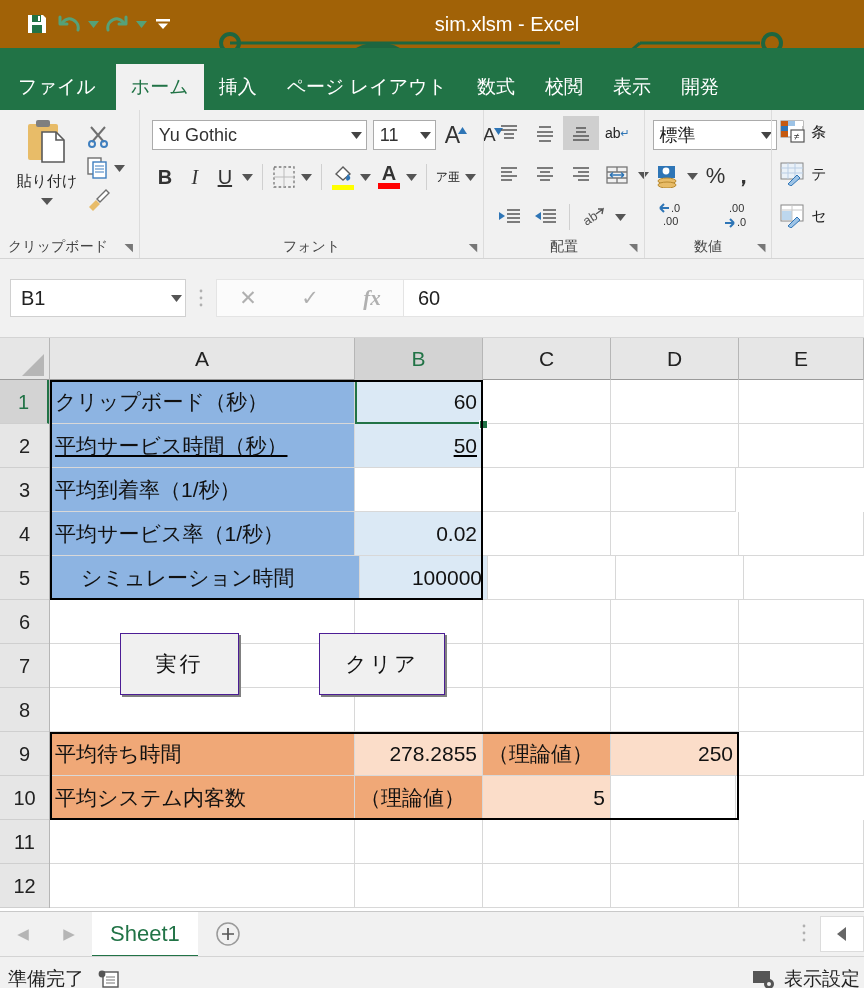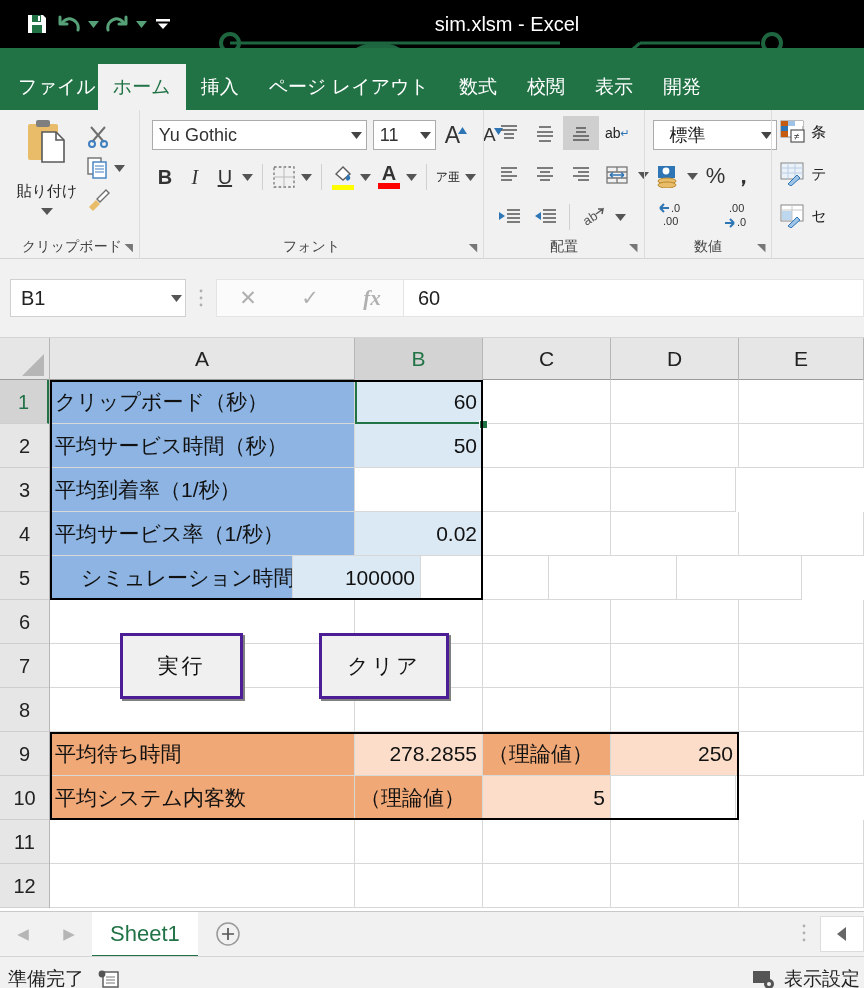--- a/index.html
+++ b/index.html
@@ -6,54 +6,54 @@
   body{
     width:864px;height:988px;overflow:hidden;
     font-family:"Liberation Sans","DejaVu Sans",sans-serif;
     background:#fff;
     -webkit-font-smoothing:antialiased;
   }
   .app{position:relative;width:864px;height:988px;}
 
   
   .titlebar{
-    position:relative;height:48px;background:#000000;overflow:hidden;
+    position:relative;height:48px;background:#a16207;overflow:hidden;
   }
   .deco{position:absolute;top:0;left:0;width:864px;height:110px;pointer-events:none;opacity:1;}
   .qat{position:absolute;left:0;top:0;height:48px;display:flex;align-items:center;gap:2px;padding-left:22px;z-index:3;}
   .qat-btn{width:30px;height:30px;display:flex;align-items:center;justify-content:center;cursor:pointer;}
   .qat-caret{width:14px;height:30px;display:flex;align-items:center;justify-content:center;cursor:pointer;}
   .title-text{
     position:absolute;left:0;right:0;top:0;height:48px;line-height:48px;
     text-align:center;color:#fff;font-size:20px;z-index:2;
     padding-left:150px;box-sizing:border-box;
   }
 
   
   .tabstrip{position:relative;height:62px;background:#217346;display:flex;align-items:flex-end;z-index:3;}
   .tab{
     height:46px;line-height:46px;padding:0 15px;color:#fff;font-size:19px;cursor:pointer;white-space:nowrap;
   }
-  .tab.first{padding-left:18px;padding-right:2px;}
+  .tab.first{padding-left:18px;padding-right:20px;}
   .tab.active{background:#f1f1f1;color:#217346;}
 
   
   .ribbon{position:relative;height:148px;background:#f1f1f1;border-bottom:1px solid #d4d4d4;display:flex;}
   .grp{position:relative;height:148px;box-sizing:border-box;}
   .grp + .grp{border-left:1px solid #dcdcdc;}
   .grp-label{
     position:absolute;bottom:2px;left:0;right:0;text-align:center;font-size:14px;color:#444;
   }
-  .grp-label.left{text-align:left;padding-left:22px;}
+  .grp-label.left{text-align:left;padding-left:8px;}
   .dlg{position:absolute;bottom:4px;font-size:11px;color:#777;cursor:pointer;}
 
   
   .g-clip{width:150px;}
   .paste{position:absolute;left:12px;top:8px;width:70px;text-align:center;cursor:pointer;}
-  .paste-label{font-size:15px;color:#222;margin-top:12px;}
+  .paste-label{font-size:15px;color:#222;margin-top:2px;}
   .clip-side{position:absolute;left:86px;top:10px;width:56px;}
   .clip-side .row{height:32px;display:flex;align-items:center;gap:4px;cursor:pointer;}
 
   
   .g-font{width:372px;}
   .fontbox{
     position:absolute;left:12px;top:10px;width:215px;height:30px;background:#fff;border:1px solid #ababab;
     display:flex;align-items:center;box-sizing:border-box;
   }
   .fontbox .val{flex:1;padding-left:6px;font-size:18px;color:#333;white-space:nowrap;overflow:hidden;}
@@ -75,21 +75,21 @@
   .arow{position:absolute;left:7px;display:flex;align-items:center;}
   .abtn{width:36px;height:34px;display:flex;align-items:center;justify-content:center;cursor:pointer;}
   .abtn.on{background:#cfcfcf;}
 
   
   .g-num{width:138px;}
   .numbox{
     position:absolute;left:8px;top:10px;width:124px;height:30px;background:#fff;border:1px solid #ababab;
     display:flex;align-items:center;box-sizing:border-box;
   }
-  .numbox .val{flex:1;padding-left:16px;font-size:18px;color:#222;}
+  .numbox .val{flex:1;padding-left:6px;font-size:18px;color:#222;}
   .nrow{position:absolute;left:6px;display:flex;align-items:center;}
   .nbtn{height:32px;display:flex;align-items:center;justify-content:center;cursor:pointer;color:#333;}
 
   
   .g-styles{width:100px;}
   .srow{position:absolute;left:8px;display:flex;align-items:center;gap:5px;cursor:pointer;}
   .stext{font-size:15px;color:#222;white-space:nowrap;}
 
   
   .fbar{position:relative;height:78px;background:#f1f1f1;border-bottom:1px solid #d4d4d4;display:flex;align-items:center;}
@@ -126,21 +126,21 @@
     height:44px;box-sizing:border-box;border-right:1px solid #d8d8d8;border-bottom:1px solid #d8d8d8;
     display:flex;align-items:center;font-size:21px;color:#111;padding:0 5px;white-space:nowrap;overflow:hidden;
   }
   .cell.r{justify-content:flex-end;}
   .selbox{position:absolute;box-sizing:border-box;border:2px solid #217346;pointer-events:none;}
   .selhandle{position:absolute;width:7px;height:7px;background:#217346;border:1px solid #fff;box-sizing:content-box;}
   .blkbox{position:absolute;box-sizing:border-box;border:2px solid #000;pointer-events:none;}
 
   
   .xbtn{
-    position:absolute;background:#f0f0f0;border:3px solid #4c1d95;
+    position:absolute;background:#f0f0f0;border:1px solid #4c1d95;
     box-shadow:2px 2px 0 #808080;
     display:flex;align-items:center;justify-content:center;
     font-size:21px;color:#111;cursor:pointer;letter-spacing:3px;
   }
 
   
   .sheetbar{position:relative;height:44px;background:#f1f1f1;border-top:1px solid #c9c9c9;display:flex;align-items:center;}
   .navs{width:92px;display:flex;align-items:center;justify-content:space-around;}
   .navs span{color:#b5b5b5;font-size:15px;cursor:pointer;}
   .stab{
@@ -597,42 +597,42 @@
     </div>
 
     <div class="cells" id="cells">
         <div class="grow-r" style="top: 0px;">
           <div class="cell" style="width: 305px; background: rgb(141, 180, 226);">クリップボード（秒）</div>
           <div class="cell r" style="width: 128px; background: rgb(219, 233, 245);">60</div>
           <div class="cell" style="width: 128px;"></div>
           <div class="cell" style="width: 128px;"></div>
           <div class="cell" style="width: 125px;"></div>
         </div>
-        <div class="grow-r" style="top: 44px;">
+        <div class="grow-r" style="top: 44px; text-decoration: underline;">
           <div class="cell" style="width: 305px; background: rgb(141, 180, 226);">平均サービス時間（秒）</div>
           <div class="cell r" style="width: 128px; background: rgb(219, 233, 245);">50</div>
           <div class="cell" style="width: 128px;"></div>
           <div class="cell" style="width: 128px;"></div>
           <div class="cell" style="width: 125px;"></div>
         </div>
         <div class="grow-r" style="top: 88px;">
           <div class="cell" style="width: 305px; background: rgb(141, 180, 226);">平均到着率（1/秒）</div>
           <div class="cell" style="width: 128px;"></div>
           <div class="cell" style="width: 128px;"></div>
           <div class="cell" style="width: 125px;"></div>
         </div>
         <div class="grow-r" style="top: 132px;">
           <div class="cell" style="width: 305px; background: rgb(141, 180, 226);">平均サービス率（1/秒）</div>
           <div class="cell r" style="width: 128px; background: rgb(219, 233, 245);">0.02</div>
           <div class="cell" style="width: 128px;"></div>
           <div class="cell" style="width: 128px;"></div>
           <div class="cell" style="width: 125px;"></div>
         </div>
         <div class="grow-r" style="top: 176px;">
-          <div class="cell" style="width: 243px; background: rgb(141, 180, 226); padding-left: 31px;">シミュレーション時間</div>
+          <div class="cell" style="width: 310px; background: rgb(141, 180, 226); padding-left: 31px;">シミュレーション時間</div>
           <div class="cell r" style="width: 128px; background: rgb(219, 233, 245);">100000</div>
           <div class="cell" style="width: 128px;"></div>
           <div class="cell" style="width: 128px;"></div>
           <div class="cell" style="width: 125px;"></div>
         </div>
         <div class="grow-r" style="top: 220px;">
           <div class="cell" style="width: 305px;"></div>
           <div class="cell" style="width: 128px;"></div>
           <div class="cell" style="width: 128px;"></div>
           <div class="cell" style="width: 128px;"></div>

